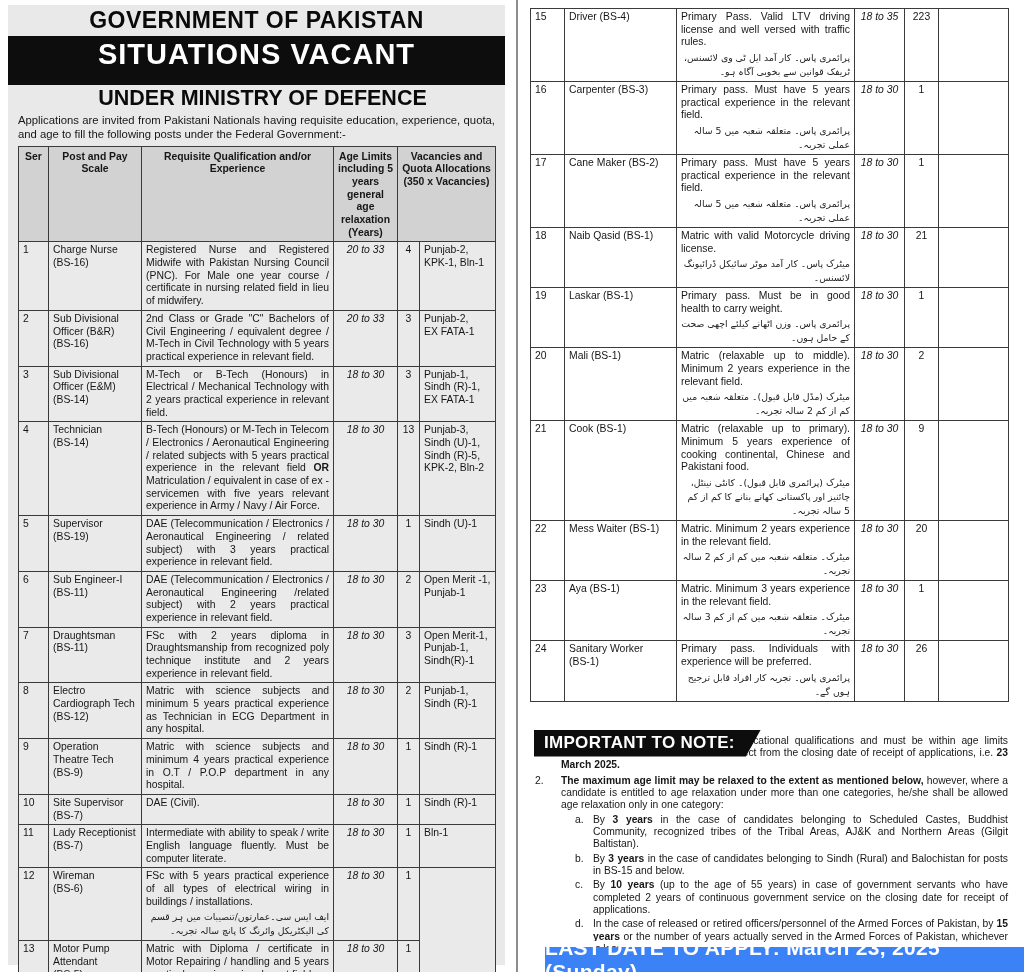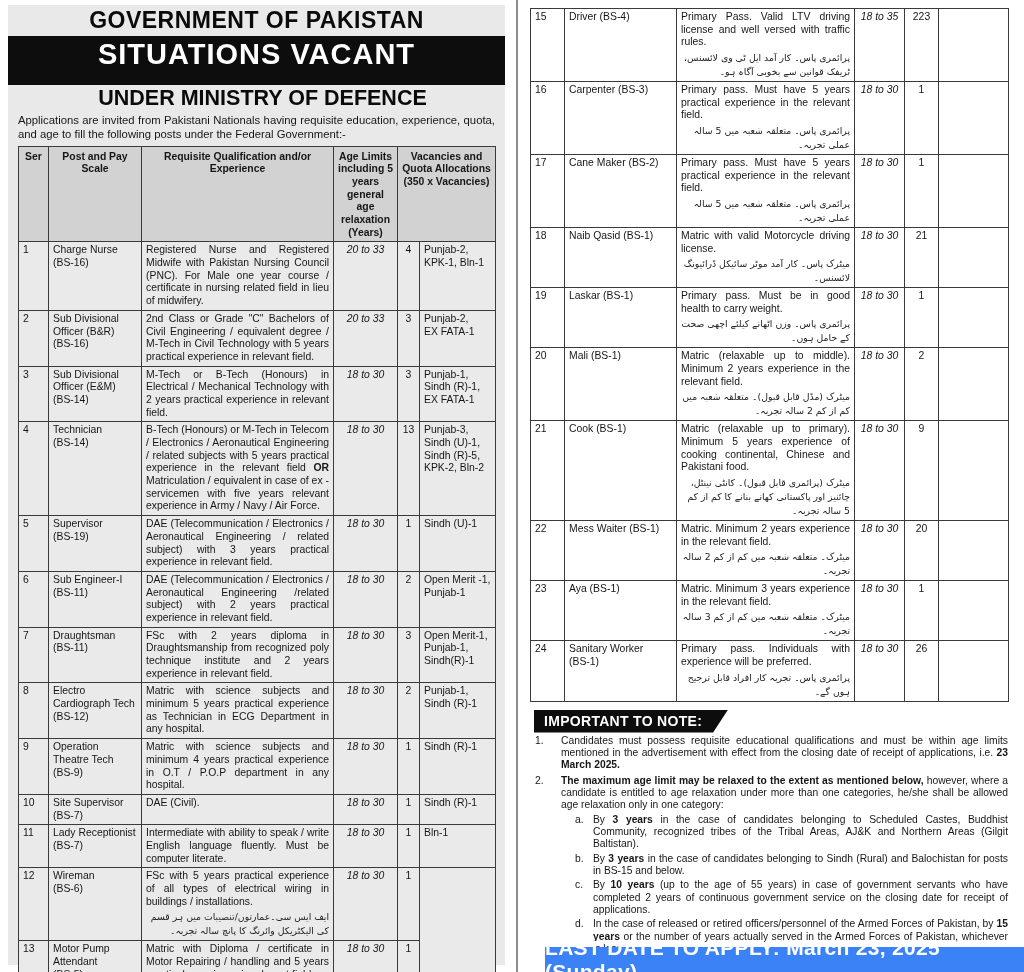--- a/index.html
+++ b/index.html
@@ -73,23 +73,24 @@
     position:absolute;left:516px;top:0;width:2px;height:972px;background:#8d8d8d;
   }
 
   
   .right-panel{
     position:absolute;left:530px;top:8px;width:478px;height:956px;
   }
   .ribbon-wrap{margin:8px 0 4px 4px;height:21px;}
   .ribbon{
     display:inline-block;background:#0d0d0d;color:#fff;
-    font-weight:800;font-size:14px;letter-spacing:.3px;
+    font-weight:800;font-size:17px;letter-spacing:.3px;
     padding:3px 26px 4px 10px;
     clip-path:polygon(0 0,100% 0,calc(100% - 15px) 100%,0 100%);
+    margin-top:20px;
   }
   .note-list{font-size:10.3px;line-height:1.2;}
   .note-item{display:flex;margin:3px 0;}
   .note-num{width:26px;flex-shrink:0;padding-left:5px;}
   .note-text{flex:1;text-align:justify;}
   .note-children{margin:2px 0 0 14px;}
   .note-child{display:flex;margin:2px 0;}
   .note-child .note-num{width:18px;padding-left:0;}
   b{font-weight:700;}
 

